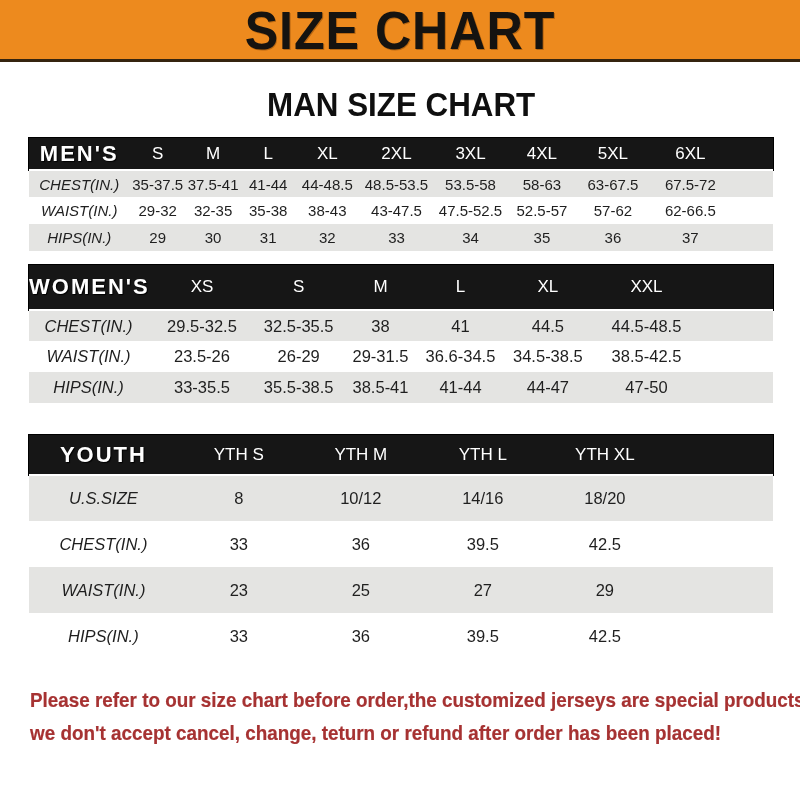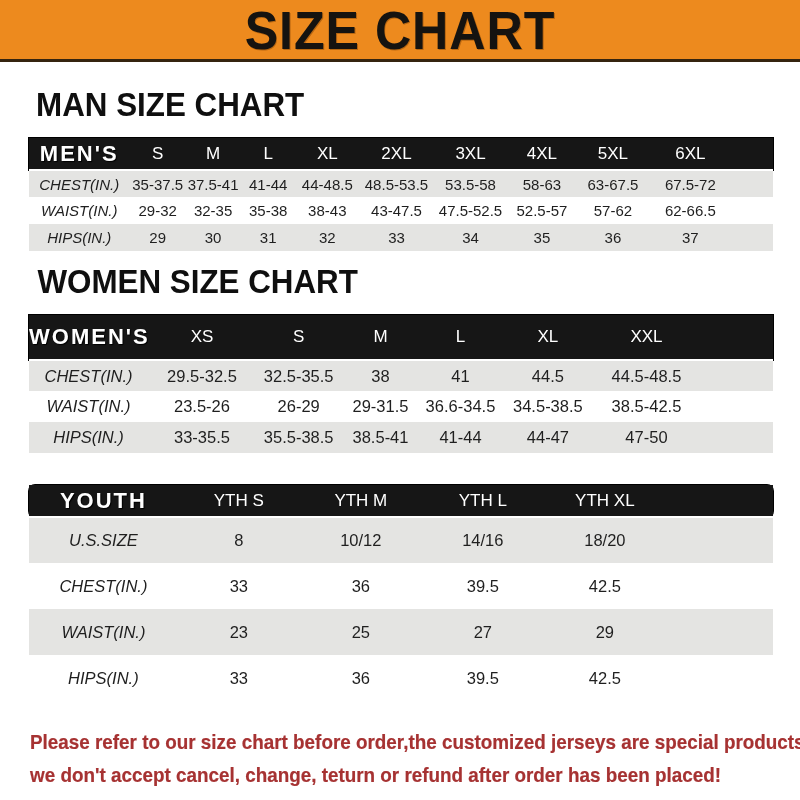--- a/index.html
+++ b/index.html
@@ -36,21 +36,21 @@
     text-shadow: 1px 1px 0 rgba(120,60,0,0.45);
   }
   
   .content { padding: 0 27px 0 29px; }
   .chart-section { margin: 0; }
   .sec-men   { margin-top: 26px; }
   .sec-women { margin-top: 14px; }
   .sec-youth { margin-top: 32px; }
   .section-title {
     margin: 8px 0 16px 0;
-    text-align: left;
+    text-align: center;
     font-size: 33px;
     font-weight: bold;
     line-height: 34px;
     color: #0f0f0f;
   }
   .section-title .condensed {
     display: inline-block;
     transform: scaleX(0.95);
     letter-spacing: 0px;
   }
@@ -89,21 +89,21 @@
     font-size: 15.5px;
     font-style: italic;
   }
   td.size-cell { font-size: 15.5px; }
   .sec-men   thead tr { height: 32px; }
   .sec-men   tbody tr { height: 27px; }
   .sec-men   td.size-cell, .sec-men th.row-label { font-size: 15px; }
   .sec-women thead tr { height: 45px; }
   .sec-women tbody tr { height: 31px; }
   .sec-women td.size-cell, .sec-women th.row-label { font-size: 16.5px; }
-  .sec-youth thead tr { height: 32px; border-radius: 6px; }
+  .sec-youth thead tr { height: 40px; }
   .sec-youth tbody tr { height: 46px; }
   .sec-youth td.size-cell, .sec-youth th.row-label { font-size: 16.5px; }
   
   .footer {
     margin: 24px 0 0 30px;
   }
   .footer-line {
     display: inline-block;
     font-size: 20.5px;
     line-height: 33px;
@@ -193,21 +193,20 @@
             <td class="size-cell">35</td>
             <td class="size-cell">36</td>
             <td class="size-cell">37</td>
             <td class="spacer"></td>
           </tr>
         </tbody>
     </table>
   </section>
 
   <section class="chart-section sec-women">
-    <h2 class="section-title"><span class="condensed">WOMEN SIZE CHART</span></h2>
     <table class="size-table">
       <colgroup>
           <col style="width: 16%;">
           <col style="width: 14.5%;">
           <col style="width: 11.5%;">
           <col style="width: 10.5%;">
           <col style="width: 11%;">
           <col style="width: 12.5%;">
           <col style="width: 14%;">
           <col style="width: 10%;">

